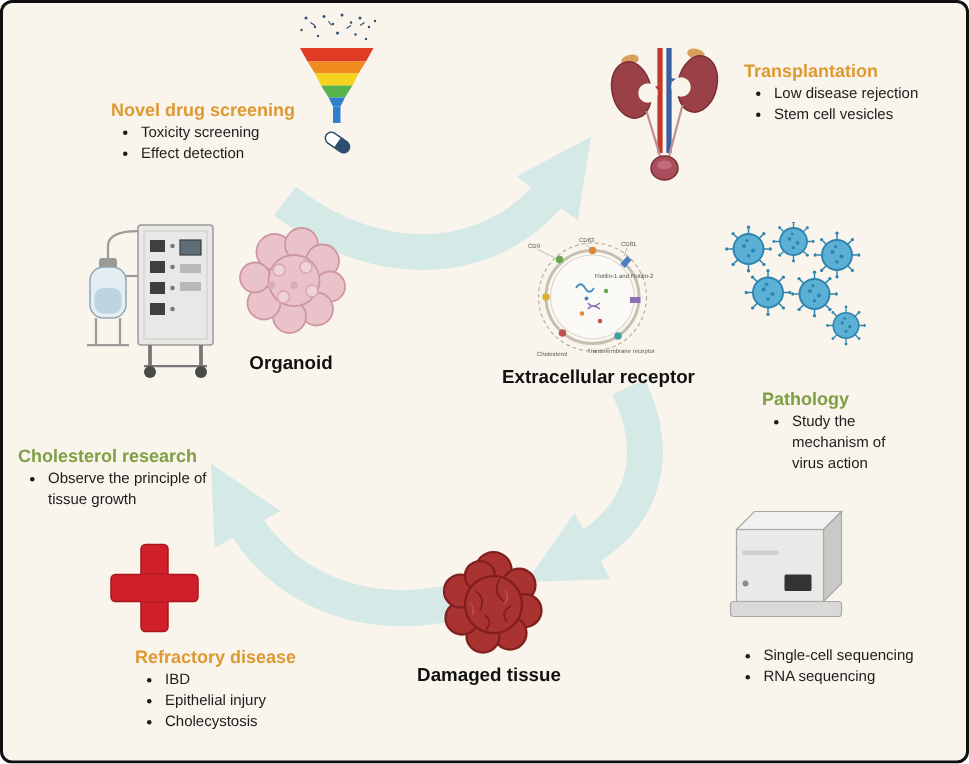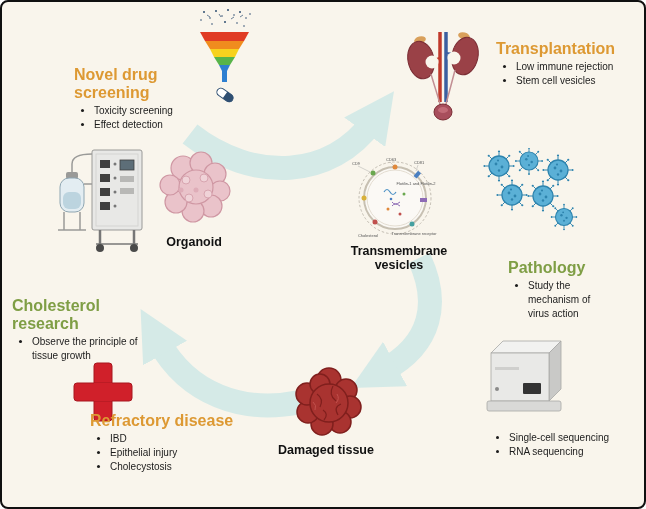--- a/index.html
+++ b/index.html
@@ -6,21 +6,21 @@
   html,body { background:#ffffff; font-family:"Liberation Sans", sans-serif; }
   #canvas {
     position:relative; width:646px; height:509px;
     background:#f9f5ec; border:2px solid #101010; border-radius:8px;
     overflow:hidden;
   }
   #arrows { position:absolute; left:0; top:0; }
   .icon { position:absolute; }
   .icon svg { display:block; width:100%; height:100%; }
   .section { position:absolute; }
-  .sec-title { font-size:16px; font-weight:bold; margin-bottom:2px; }
+  .sec-title { font-size:12px; font-weight:bold; margin-bottom:2px; }
   .orange { color:#dd9933; }
   .green  { color:#7f9e45;margin-top:24px; }
   .bullets { list-style:disc; margin:2px 0 0 0; padding-left:20px;
              font-size:10px; color:#1c1c1c; line-height:1.4; }
   .center-label { position:absolute; font-size:12.5px; font-weight:bold;
                   color:#111; text-align:center; }
   .ev-text { font-size:4px; fill:#555; font-family:"Liberation Sans",sans-serif; }
 </style>
 </head>
 <body>
@@ -265,54 +265,54 @@
       <text class="ev-text" x="8" y="11">CD9</text>
       <text class="ev-text" x="42" y="7">CD63</text>
       <text class="ev-text" x="70" y="10">CD81</text>
       <text class="ev-text" x="72" y="31" text-anchor="middle" font-size="3.2">Flotilin-1 and Flotilin-2</text>
       <text class="ev-text" x="70" y="81" text-anchor="middle" font-size="3.5">Transmembrane receptor</text>
       <text class="ev-text" x="24" y="83" text-anchor="middle" font-size="3.5">Cholesterol</text>
     </svg>
   </div>
 
   <div class="center-label" style="left:152px;top:233px;width:80px">Organoid</div>
-  <div class="center-label" style="left:332px;top:242px;width:130px">Transmembrane vesicles</div>
+  <div class="center-label" style="left:332px;top:242px;width:130px">Extracellular receptor</div>
   <div class="center-label" style="left:274px;top:441px;width:100px">Damaged tissue</div>
 
   <div class="section" style="left:72px;top:64px;width:145px">
     <div class="sec-title orange">Novel drug screening</div>
     <ul class="bullets">
       <li>Toxicity screening</li>
       <li>Effect detection</li>
     </ul>
   </div>
 
   <div class="section" style="left:494px;top:38px;width:150px">
     <div class="sec-title orange">Transplantation</div>
     <ul class="bullets">
-      <li>Low immune rejection</li>
+      <li>Low disease rejection</li>
       <li>Stem cell vesicles</li>
     </ul>
   </div>
 
   <div class="section" style="left:506px;top:233px;width:104px">
     <div class="sec-title green">Pathology</div>
     <ul class="bullets">
       <li>Study the mechanism of virus action</li>
     </ul>
   </div>
 
   <div class="section" style="left:487px;top:427px;width:150px">
     <ul class="bullets">
       <li>Single-cell sequencing</li>
       <li>RNA sequencing</li>
     </ul>
   </div>
 
-  <div class="section" style="left:88px;top:410px;width:150px">
+  <div class="section" style="left:88px;top:429px;width:150px">
     <div class="sec-title orange">Refractory disease</div>
     <ul class="bullets">
       <li>IBD</li>
       <li>Epithelial injury</li>
       <li>Cholecystosis</li>
     </ul>
   </div>
 
   <div class="section" style="left:10px;top:271px;width:140px">
     <div class="sec-title green">Cholesterol research</div>

